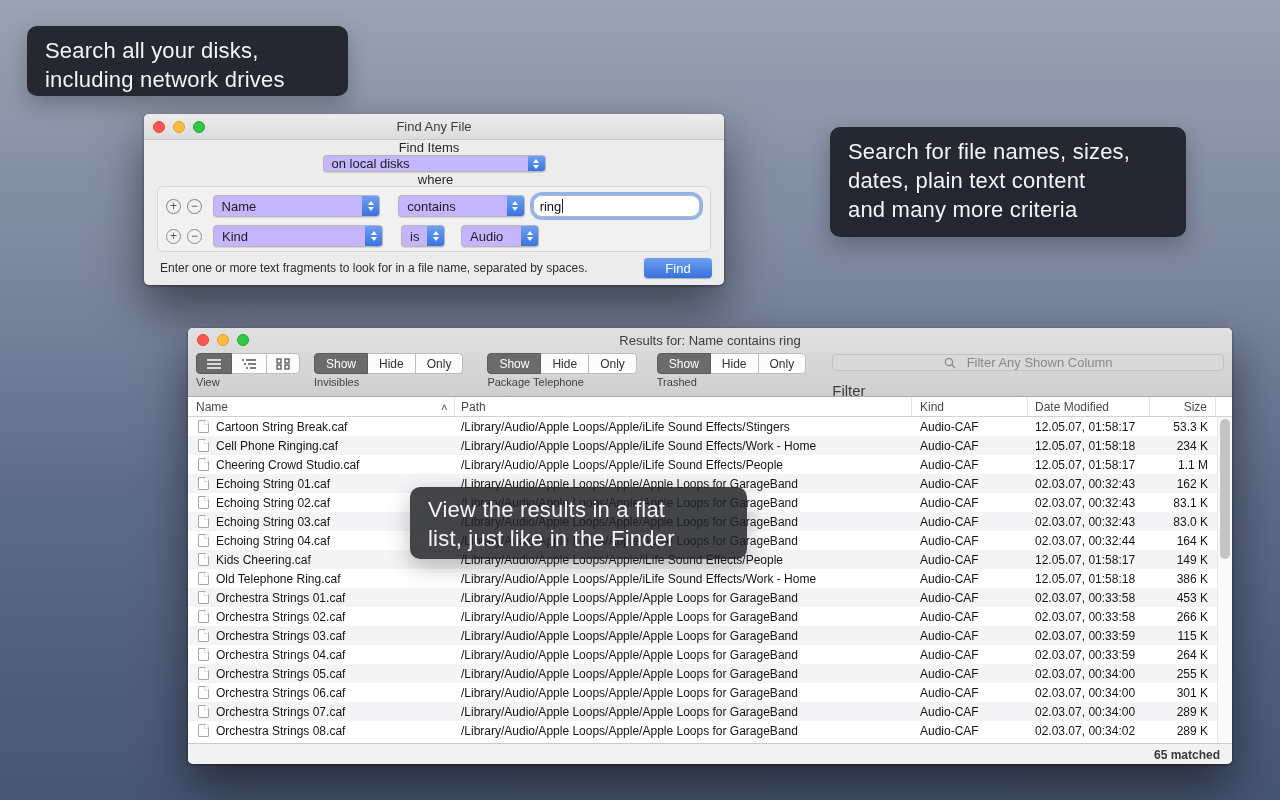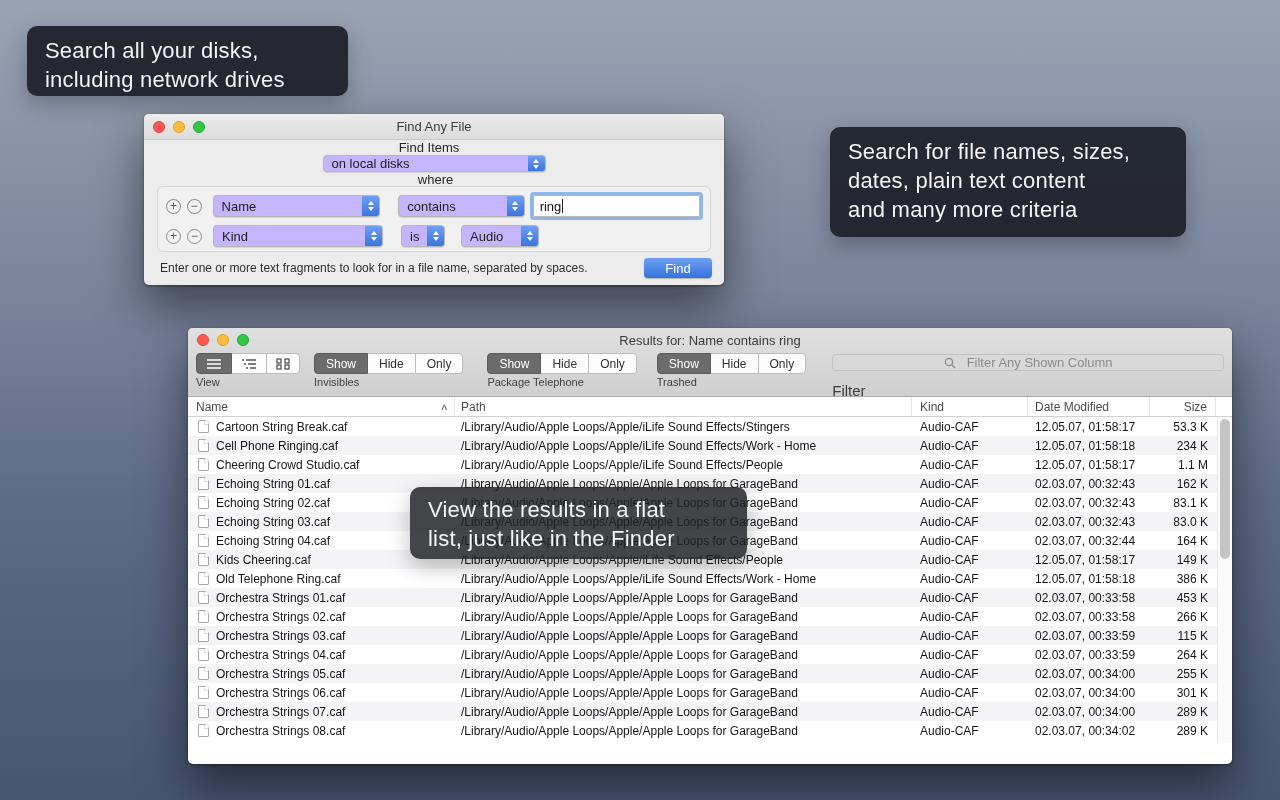--- a/index.html
+++ b/index.html
@@ -46,21 +46,21 @@
                   border-radius:6px; padding:8px 10px 0 8px; }
   .crit-row { display:flex; align-items:center; height:22px; margin-bottom:8px; }
   .round-btn { width:15px; height:15px; border-radius:50%; border:1px solid #8f8f8f; background:transparent;
                color:#5a5a5a; font-size:12px; line-height:13px; text-align:center; margin-right:6px;
                display:flex; align-items:center; justify-content:center; }
   .crit-row .attr { width:170px; margin-left:5px; }
   .crit-row .op-wide { width:128px; margin-left:18px; }
   .crit-row .op-small { width:44px; margin-left:18px; }
   .crit-row .val-popup { width:78px; margin-left:16px; }
   .text-field { width:170px; height:22px; margin-left:8px; background:#fff; border:1px solid #b6b6b6;
-                border-radius:1px; font-size:13px; color:#111; padding:0 6px; display:flex; align-items:center;
+                border-radius:9px; font-size:13px; color:#111; padding:0 6px; display:flex; align-items:center;
                 outline:3px solid rgba(110,160,230,0.75); outline-offset:0; }
   .caret { display:inline-block; width:1px; height:14px; background:#222; margin-left:1px; }
   .find-footer { display:flex; align-items:center; justify-content:space-between; padding:6px 12px 0 16px; }
   .hint { font-size:12px; color:#2e2e2e; }
   .blue-btn { width:68px; height:20px; border-radius:4px; background:linear-gradient(#6fa0f2,#3572dc);
               color:#fff; font-size:13px; display:flex; align-items:center; justify-content:center;
               box-shadow:0 0.5px 1px rgba(0,0,0,0.25); }
 
   
   .results-window { left:188px; top:328px; width:1044px; height:436px; background:#fff; }
@@ -506,20 +506,23 @@
             <div class="tc kind">Audio-CAF</div>
             <div class="tc date">02.03.07, 00:34:02</div>
             <div class="tc size">289 K</div>
           </div>
         </div>
       <div class="vscroll">
         <div class="vthumb"></div>
       </div>
     </div>
 
+    <div class="statusbar">
+      <span>65 matched</span>
+    </div>
   </div>
 
   <div class="callout c3">
     <div>View the results in a flat</div>
     <div>list, just like in the Finder</div>
   </div>
 
 </div>
 
 </body></html>

